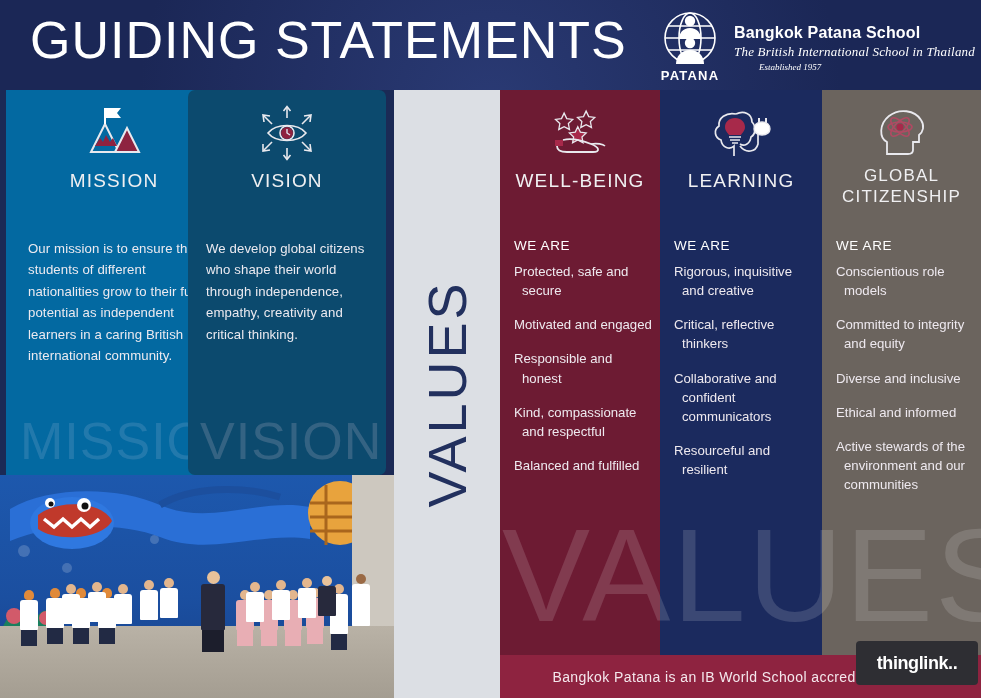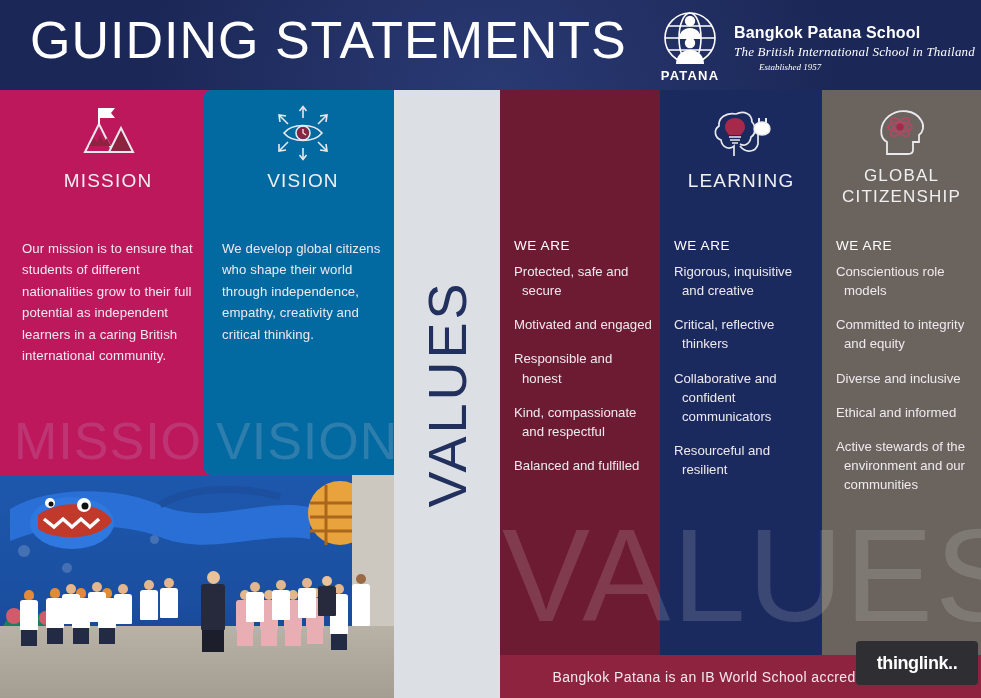--- a/index.html
+++ b/index.html
@@ -40,22 +40,22 @@
   }
   .logo-est {
     font-size:9px; font-style:italic; font-family:"Liberation Serif", serif;
     margin-top:2px;
     margin-left:25px;
   }
 
   
   .col { position:absolute; top:90px; overflow:hidden; }
 
-  .c-mission { left:0;   width:216px; height:385px; background:#be185d; }
-  .c-vision  { left:204px; width:198px; height:385px; background:#0369a1;border-radius:7px; }
+  .c-mission { left:6px;   width:216px; height:385px; background:#0369a1; }
+  .c-vision  { left:188px; width:198px; height:385px; background:#0c4a6e;border-radius:7px; }
   .c-values  { left:394px; width:106px; height:608px; background:#dcdfe4; }
   .c-values-head { position:absolute; left:394px; top:90px; width:106px; height:138px; background:#a9a9a9; }
   .c-well    { left:500px; width:160px; height:565px; background:#6d1b33; }
   .c-learn   { left:660px; width:162px; height:565px; background:#1b2a5e; }
   .c-global  { left:822px; width:159px; height:565px; background:#6b645e; }
 
   
   .photo-block {
     position:absolute; left:0; top:475px; width:394px; height:223px;
     overflow:hidden; background:#1c3f86;
@@ -363,20 +363,35 @@
     </div>
   </div>
 
   <div class="c-values-head"></div>
   <div class="col c-values"></div>
   <div class="values-vert">
     <span>VALUES</span>
   </div>
 
   <div class="col c-well">
+    <div class="icon-head">
+      <div class="icon-box">
+        <svg viewBox="0 0 70 62" width="70" height="62">
+          <g fill="none" stroke="#e9e9ee" stroke-width="1.6">
+            <path d="M16 16 l3.2 6.6 l7.3 1 l-5.3 5.1 l1.3 7.2 l-6.5 -3.4 l-6.5 3.4 l1.3 -7.2 l-5.3 -5.1 l7.3 -1 z" transform="translate(6,-2) scale(.82)"></path>
+            <path d="M16 16 l3.2 6.6 l7.3 1 l-5.3 5.1 l1.3 7.2 l-6.5 -3.4 l-6.5 3.4 l1.3 -7.2 l-5.3 -5.1 l7.3 -1 z" transform="translate(28,-4) scale(.82)"></path>
+          </g>
+          <path d="M16 16 l3.2 6.6 l7.3 1 l-5.3 5.1 l1.3 7.2 l-6.5 -3.4 l-6.5 3.4 l1.3 -7.2 l-5.3 -5.1 l7.3 -1 z" transform="translate(20,12) scale(.8)" fill="#a7294a" stroke="#e9e9ee" stroke-width="1.6"></path>
+          <path d="M10 44 h8 v-6 h-8 z" fill="#a7294a"></path>
+          <path d="M18 38 C26 36 36 38 46 42 C54 45 56 50 48 50 L22 50 C15 50 12 48 12 44" fill="none" stroke="#e9e9ee" stroke-width="1.8"></path>
+          <path d="M46 42 C52 41 58 42 60 44" fill="none" stroke="#e9e9ee" stroke-width="1.6"></path>
+        </svg>
+      </div>
+      <div class="icon-label">WELL-BEING</div>
+    </div>
     <div class="we-are">WE ARE</div>
     <ul class="val-list">
       <li>Protected, safe and secure</li>
       <li>Motivated and engaged</li>
       <li>Responsible and honest</li>
       <li>Kind, compassionate and respectful</li>
       <li>Balanced and fulfilled</li>
     </ul>
   </div>
 

